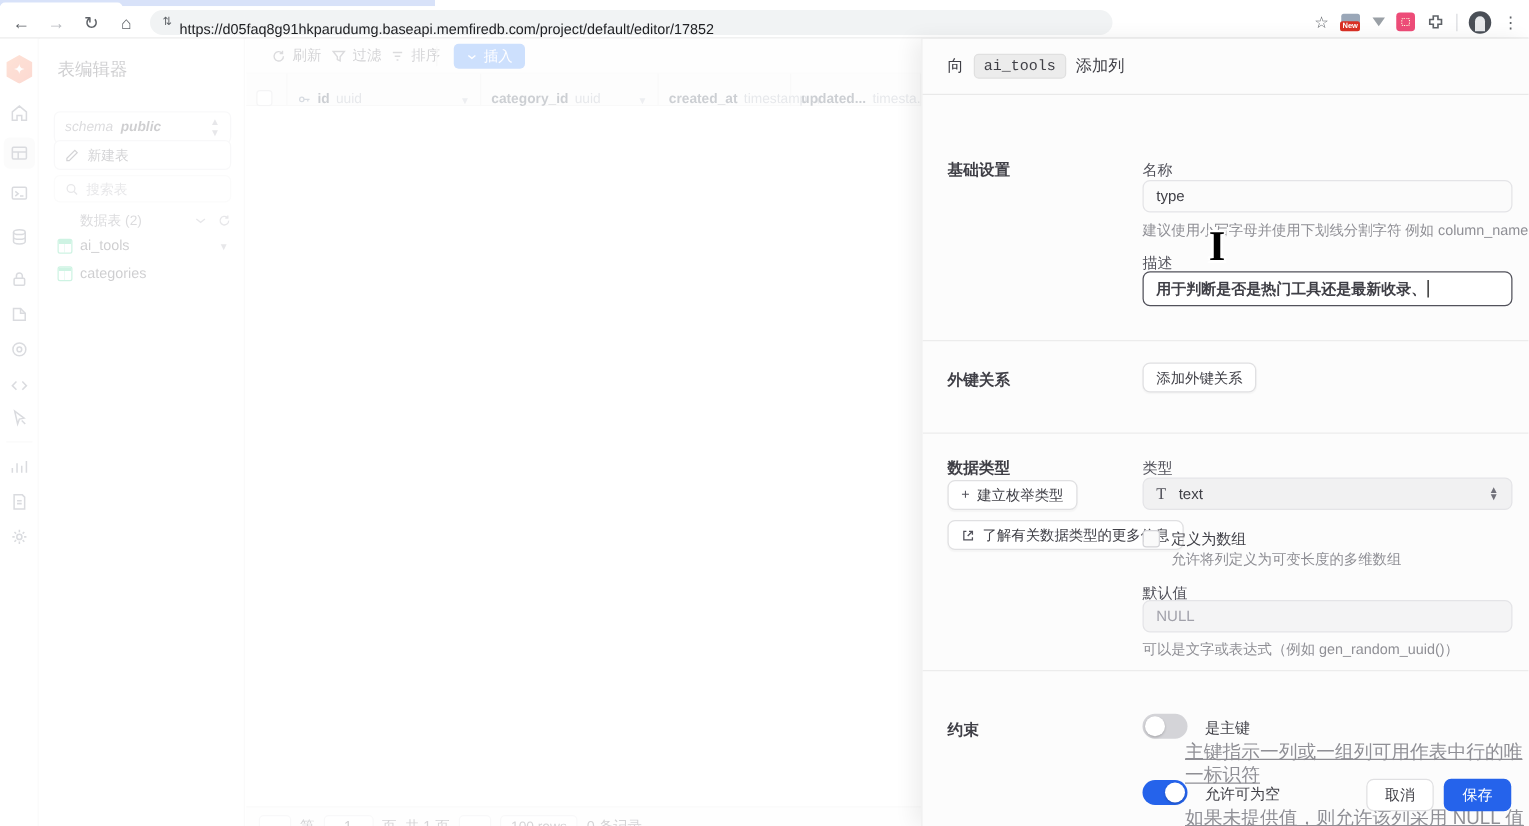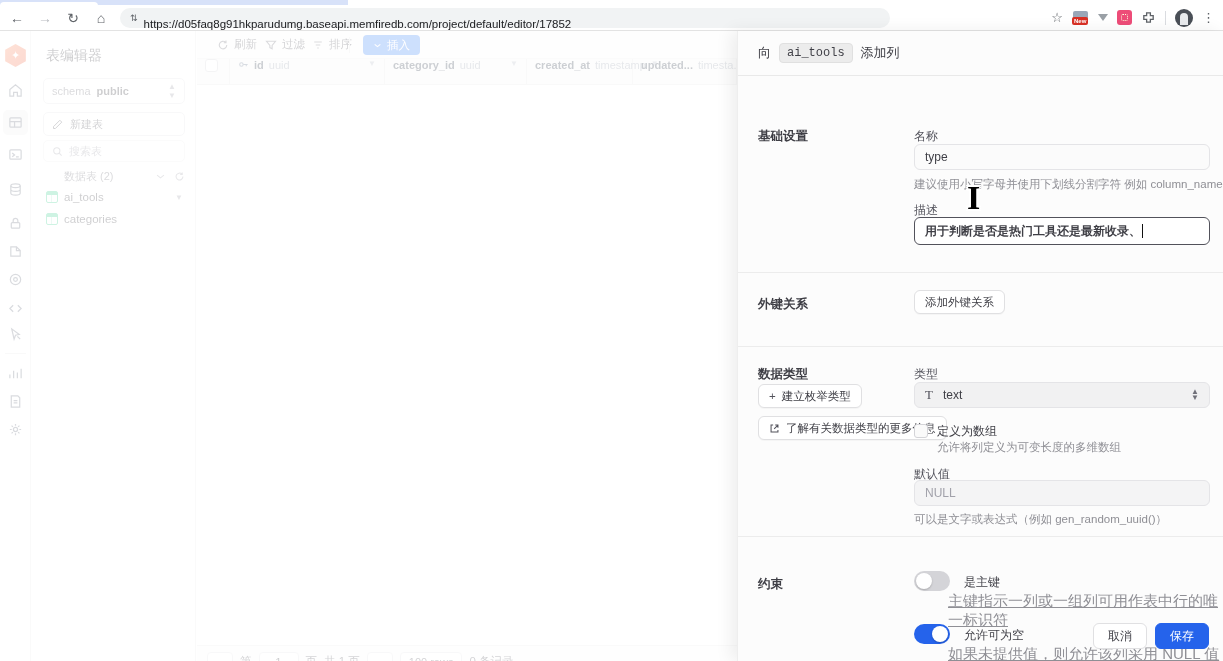--- a/index.html
+++ b/index.html
@@ -46,21 +46,21 @@
                 background:linear-gradient(135deg,#fb8b5e,#f26a4b); color:#fff;
                 clip-path:polygon(50% 0,95% 25%,95% 75%,50% 100%,5% 75%,5% 25%);
                 display:flex; align-items:center; justify-content:center; font-size:11px; }
   .rail .divider { position:absolute; left:5px; width:21px; height:1px; background:#e8e8e8; }
 
   .sidepanel { position:absolute; left:32px; top:0; width:164px; height:630px; border-right:1px solid #ececec; background:#fff; }
   .sp-title { position:absolute; left:14px; top:16px; font-size:14px; color:#3f3f46; }
   .sp-box { position:absolute; left:11px; width:142px; border:1px solid #e4e4e7; border-radius:5px;
             display:flex; align-items:center; padding:0 8px; gap:6px; font-size:11px; color:#71717a; background:#fff; cursor:pointer; }
   .sp-box .chev { margin-left:auto; color:#a1a1aa; font-size:8px; }
-  .sp-schema { top:47px; height:26px; }
+  .sp-schema { top:58px; height:26px;font-style:italic; }
   .sp-schema b { color:#3f3f46; font-weight:600; }
   .sp-new { top:81px; height:24px; color:#52525b;text-align:center; }
   .sp-search { top:109px; height:22px; border-color:#ededed; }
   .sp-listhead { position:absolute; left:32px; top:138px; right:10px; display:flex; align-items:center;
                  font-size:11px; color:#71717a; }
   .sp-listhead .acts { margin-left:auto; display:flex; gap:8px; color:#a1a1aa; }
   .sp-row { position:absolute; left:8px; right:6px; height:20px; display:flex; align-items:center; gap:6px;
             font-size:11.5px; color:#3f3f46; padding:0 6px; border-radius:4px; cursor:pointer; }
   .tblic { width:12px; height:12px; border:1.5px solid #3ecf8e; border-radius:2px;
            background:linear-gradient(#3ecf8e 3px,transparent 3px),
@@ -70,21 +70,21 @@
   
   .grid { position:absolute; left:197px; top:0; width:540px; height:630px; background:#fff; }
   .g-toolbar { position:absolute; left:0; top:0; width:100%; height:28px; background:#fcfcfc;
                border-bottom:1px solid #ededed; display:flex; align-items:center; font-size:11.5px; color:#52525b; }
   .g-tb { display:flex; align-items:center; gap:5px; cursor:pointer; position:absolute; }
   .g-tb svg { width:12px; height:12px; }
   .g-sep { position:absolute; left:152px; top:6px; width:1px; height:16px; background:#e5e5e5; }
   .g-insert { position:absolute; left:166px; top:4px; height:20px; padding:0 10px; background:#3b82f6; color:#fff;
               border-radius:4px; display:flex; align-items:center; gap:5px; font-size:11.5px; cursor:pointer; }
   .g-head { position:absolute; left:0; top:28px; width:100%; height:26px; background:#f7f7f7; border-bottom:1px solid #e8e8e8; }
-  .g-cell { position:absolute; top:0; height:26px; display:flex; align-items:flex-start; gap:5px; padding:0 8px;
+  .g-cell { position:absolute; top:0; height:26px; display:flex; align-items:flex-end; gap:5px; padding:0 8px;
             border-right:1px solid #e8e8e8; font-size:11px; color:#9ca3af; }
   .g-cell b { color:#374151; font-weight:700; font-size:11px; }
   .g-cell .chev { margin-left:auto; color:#b6bcc6; font-size:8px; }
   .cb { width:13px; height:13px; border:1px solid #d4d4d8; border-radius:3px; background:#fff; }
   .g-body { position:absolute; left:0; top:54px; right:0; bottom:16px; background:#fff; }
   .g-pager { position:absolute; left:0; bottom:-16px; width:100%; height:32px; background:#fbfbfb; border-top:1px solid #ececec;
              display:flex; align-items:center; gap:7px; padding:0 10px; font-size:11.5px; color:#52525b; }
   .pg-btn { width:26px; height:20px; border:1px solid #e4e4e7; border-radius:4px; background:#fff;
             display:flex; align-items:center; justify-content:center; color:#a1a1aa; font-size:11px; cursor:pointer; }
   .pg-input { width:40px; height:20px; border:1px solid #e4e4e7; border-radius:4px; text-align:center;

